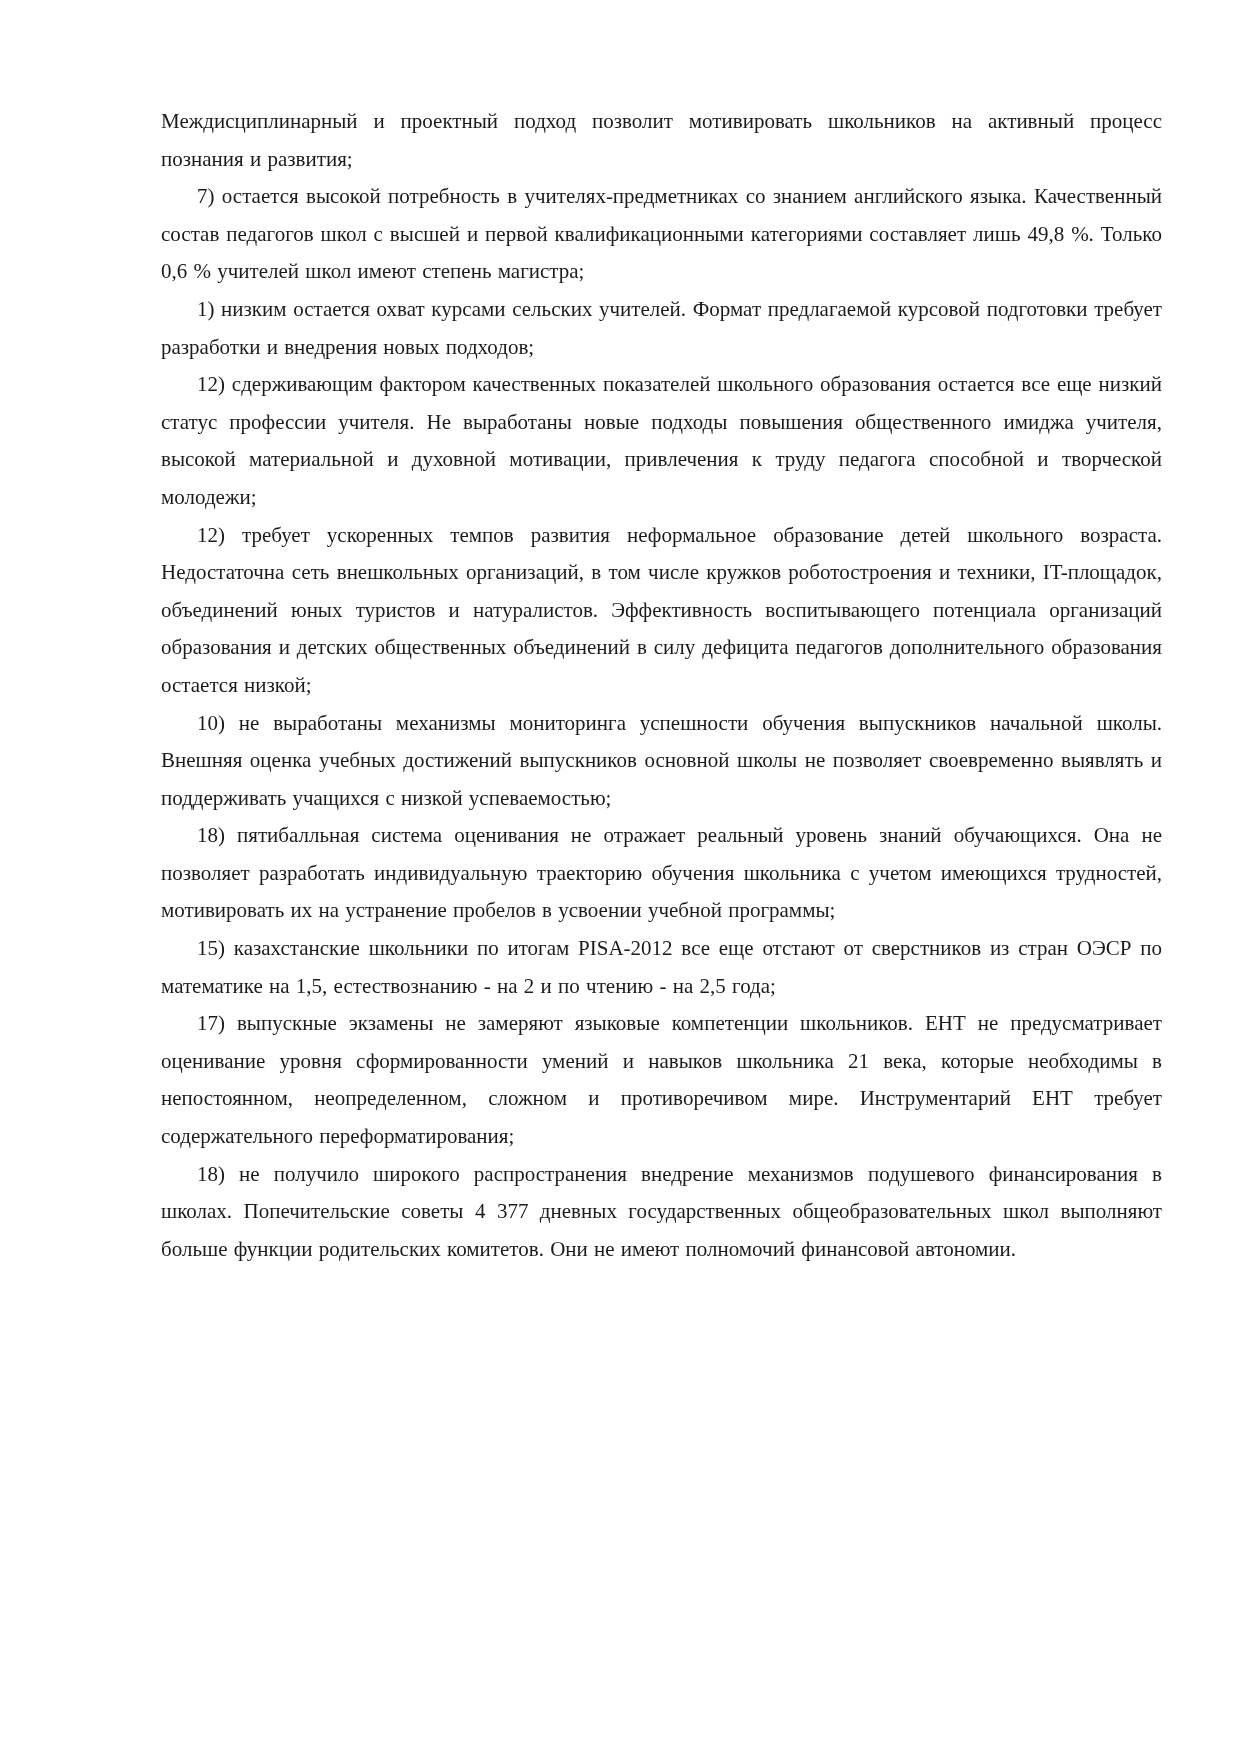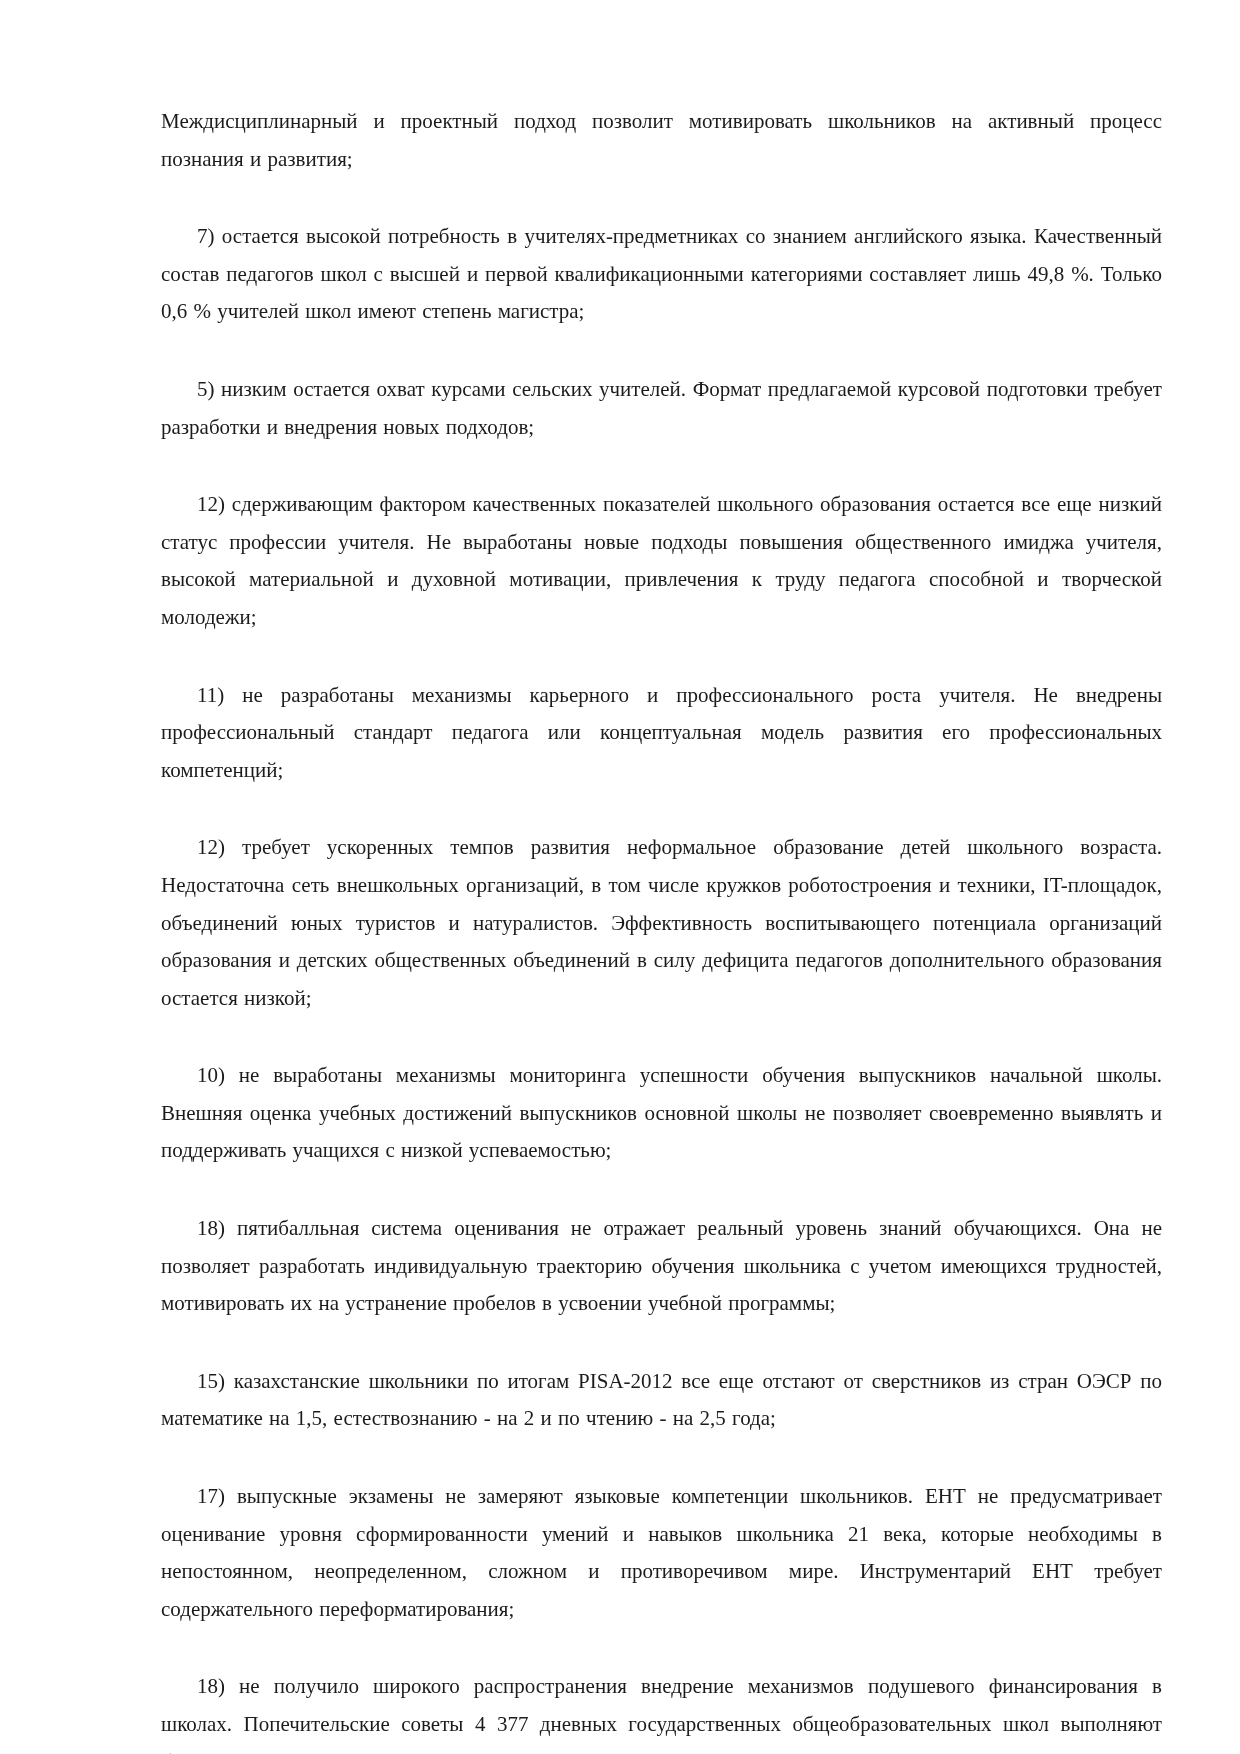--- a/index.html
+++ b/index.html
@@ -26,33 +26,31 @@
     margin: 0;
     padding: 0;
     font-size: 21px;
     line-height: 37.6px;
     text-align: justify;
     text-justify: inter-word;
     word-spacing: 1px;
   }
   .doc-body p.para.indent {
     text-indent: 36px;
-    margin-top: 40px;
   }
 </style>
 </head>
 <body>
 
 <div class="page">
   <div class="doc-body">
       <p class="para">Междисциплинарный и проектный подход позволит мотивировать школьников на активный процесс познания и развития;</p>
       <p class="para indent">7) остается высокой потребность в учителях-предметниках со знанием английского языка. Качественный состав педагогов школ с высшей и первой квалификационными категориями составляет лишь 49,8 %. Только 0,6 % учителей школ имеют степень магистра;</p>
-      <p class="para indent">5) низким остается охват курсами сельских учителей. Формат предлагаемой курсовой подготовки требует разработки и внедрения новых подходов;</p>
+      <p class="para indent">1) низким остается охват курсами сельских учителей. Формат предлагаемой курсовой подготовки требует разработки и внедрения новых подходов;</p>
       <p class="para indent">12) сдерживающим фактором качественных показателей школьного образования остается все еще низкий статус профессии учителя. Не выработаны новые подходы повышения общественного имиджа учителя, высокой материальной и духовной мотивации, привлечения к труду педагога способной и творческой молодежи;</p>
-      <p class="para indent">11) не разработаны механизмы карьерного и профессионального роста учителя. Не внедрены профессиональный стандарт педагога или концептуальная модель развития его профессиональных компетенций;</p>
       <p class="para indent">12) требует ускоренных темпов развития неформальное образование детей школьного возраста. Недостаточна сеть внешкольных организаций, в том числе кружков роботостроения и техники, IT-площадок, объединений юных туристов и натуралистов. Эффективность воспитывающего потенциала организаций образования и детских общественных объединений в силу дефицита педагогов дополнительного образования остается низкой;</p>
       <p class="para indent">10) не выработаны механизмы мониторинга успешности обучения выпускников начальной школы. Внешняя оценка учебных достижений выпускников основной школы не позволяет своевременно выявлять и поддерживать учащихся с низкой успеваемостью;</p>
       <p class="para indent">18) пятибалльная система оценивания не отражает реальный уровень знаний обучающихся. Она не позволяет разработать индивидуальную траекторию обучения школьника с учетом имеющихся трудностей, мотивировать их на устранение пробелов в усвоении учебной программы;</p>
       <p class="para indent">15) казахстанские школьники по итогам PISA-2012 все еще отстают от сверстников из стран ОЭСР по математике на 1,5, естествознанию - на 2 и по чтению - на 2,5 года;</p>
       <p class="para indent">17) выпускные экзамены не замеряют языковые компетенции школьников. ЕНТ не предусматривает оценивание уровня сформированности умений и навыков школьника 21 века, которые необходимы в непостоянном, неопределенном, сложном и противоречивом мире. Инструментарий ЕНТ требует содержательного переформатирования;</p>
       <p class="para indent">18) не получило широкого распространения внедрение механизмов подушевого финансирования в школах. Попечительские советы 4 377 дневных государственных общеобразовательных школ выполняют больше функции родительских комитетов. Они не имеют полномочий финансовой автономии.</p>
     </div>
 </div>
 
 </body></html>

